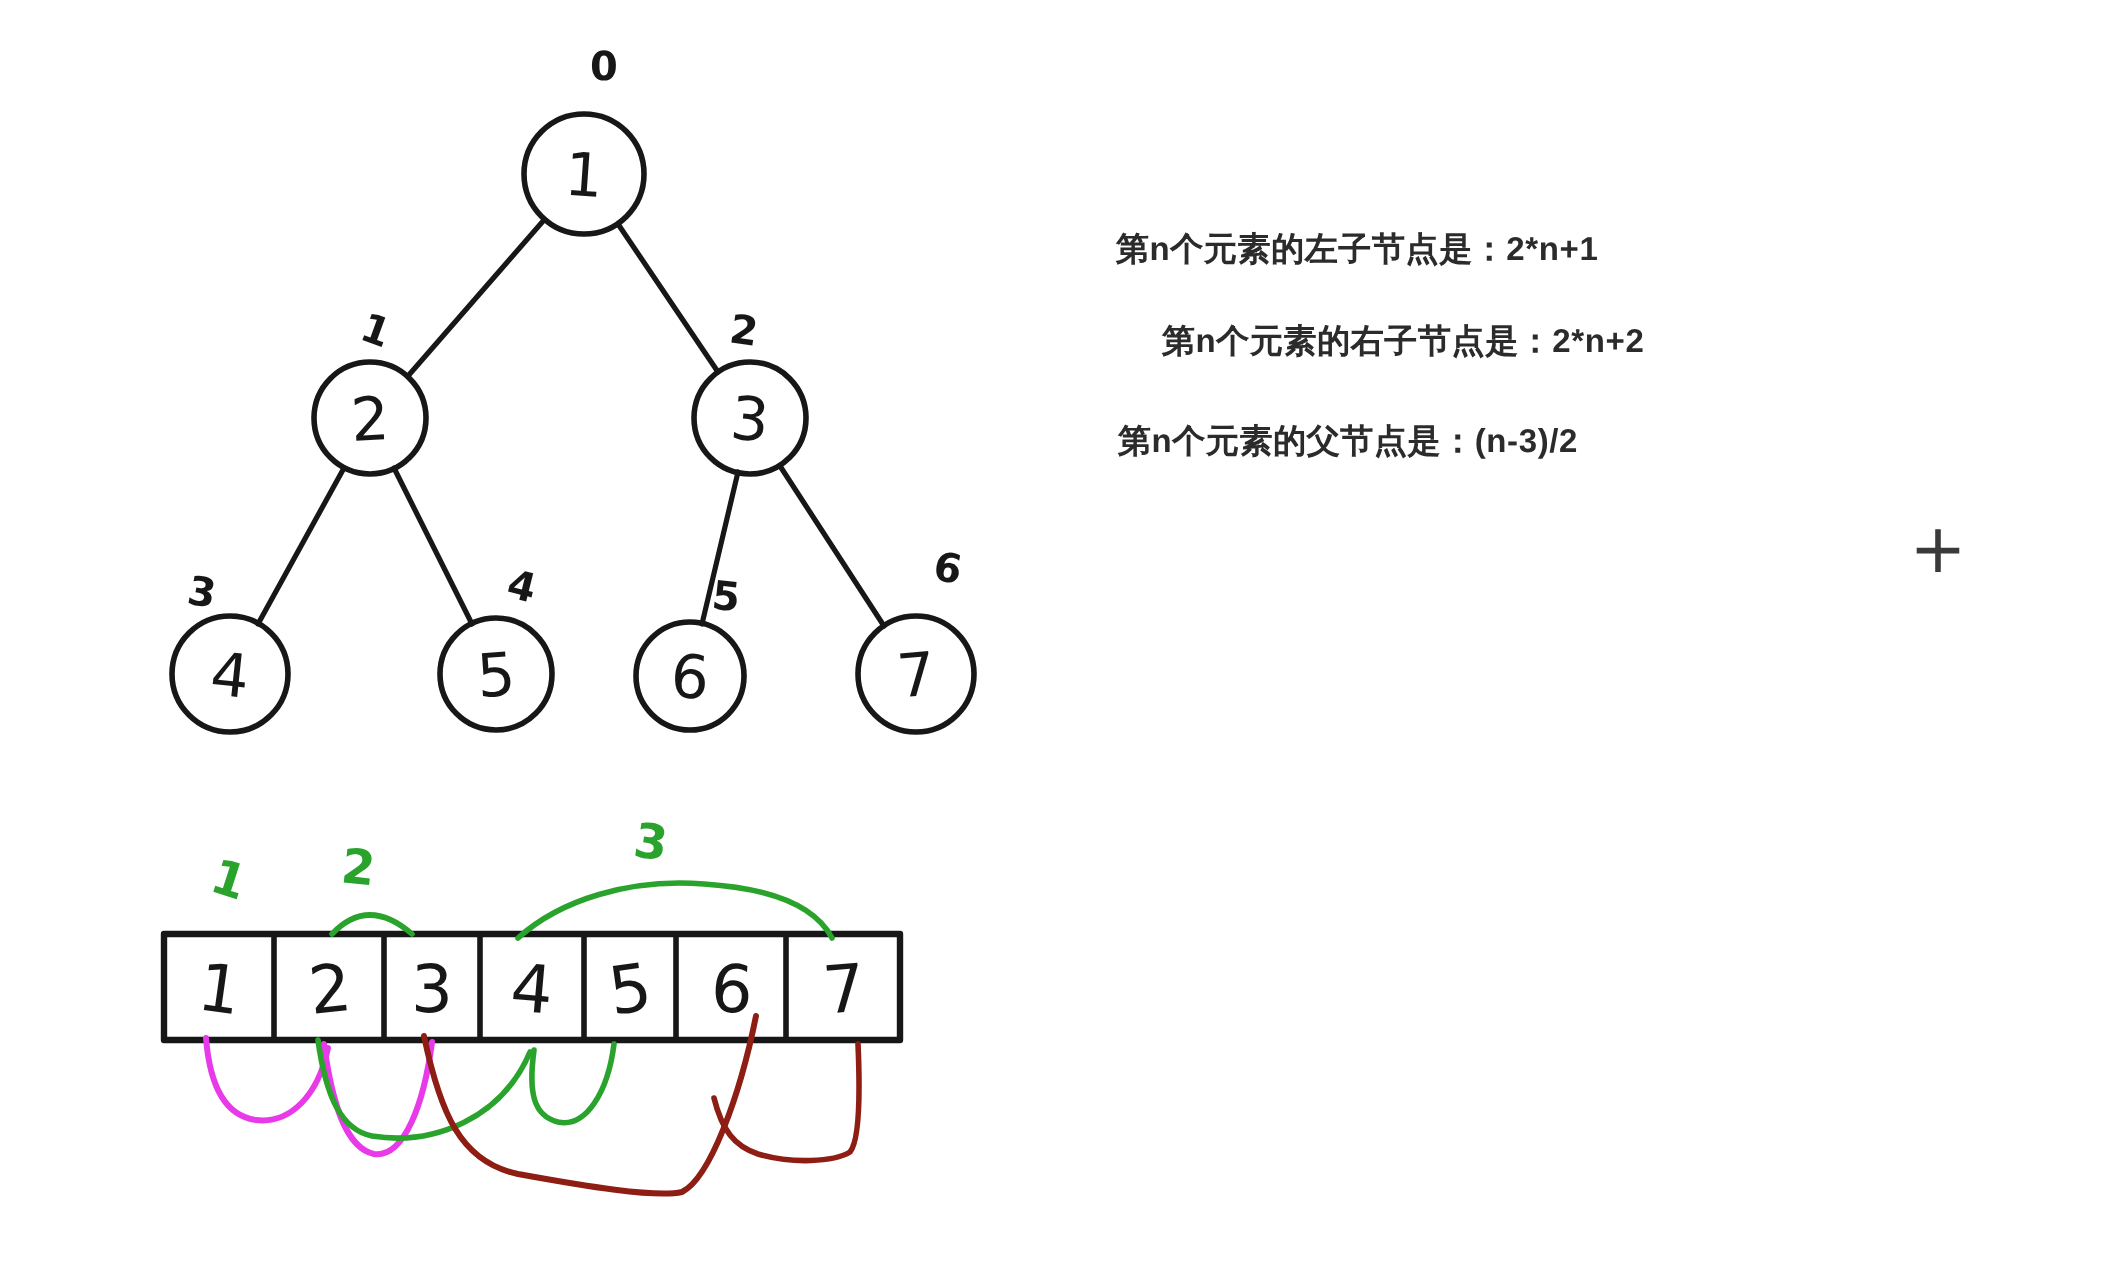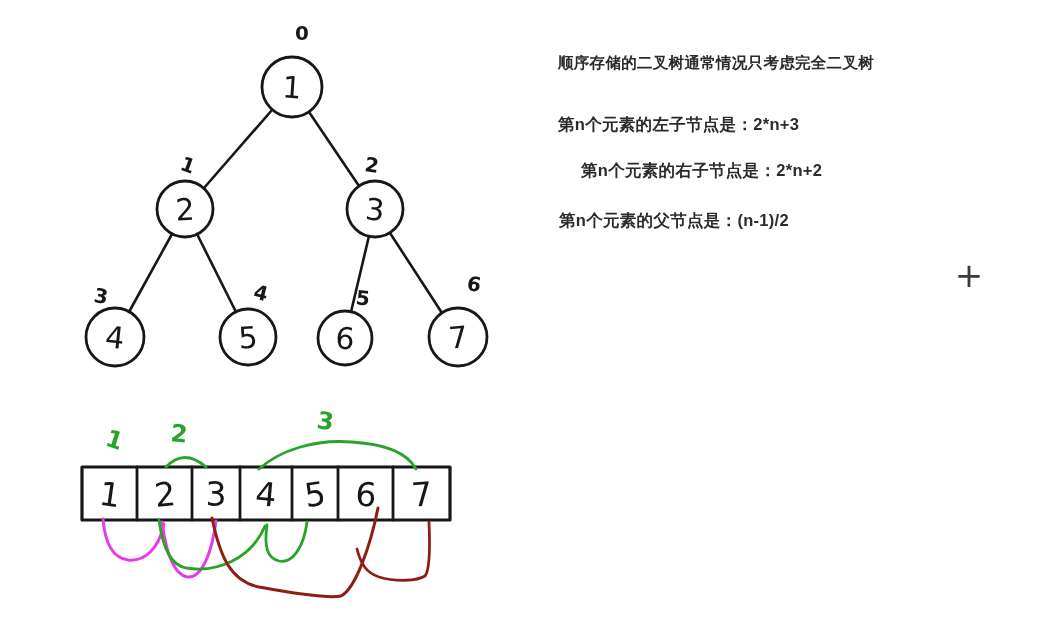--- a/index.html
+++ b/index.html
@@ -110,20 +110,19 @@
     <g>
       <path class="mag" stroke-width="3" d="M103,519 C105,544 113,558 128,560 C145,562 159,548 164,524"></path>
       <path class="mag" stroke-width="3" d="M162,522 C166,552 173,574 187,577 C202,579 212,552 216,521"></path>
       <path class="green" stroke-width="2.8" d="M159,520 C163,549 171,565 186,568 C217,573 251,559 265,526"></path>
       <path class="green" stroke-width="2.8" d="M267,525 C264,547 267,558 279,561 C293,564 304,546 307,522"></path>
       <path class="dred" stroke-width="3" d="M212,518 C220,556 230,581 259,587 C292,593 328,599 341,596 C355,589 370,548 378,508"></path>
       <path class="dred" stroke-width="2.8" d="M357,549 C361,565 367,573 379,577 C396,582 417,581 425,576 C430,570 430,545 429,522"></path>
     </g>
   </svg>
 
-  <div class="note note1">顺序存储的二叉树通常情况只考虑完全二叉树</div>
-  <div class="note note2">第n个元素的左子节点是：2*n+3</div>
+  <div class="note note2">第n个元素的左子节点是：2*n+1</div>
   <div class="note note3">第n个元素的右子节点是：2*n+2</div>
-  <div class="note note4">第n个元素的父节点是：(n-1)/2</div>
+  <div class="note note4">第n个元素的父节点是：(n-3)/2</div>
 
   <div class="plus">+</div>
 
 </div>
 
 </body></html>

